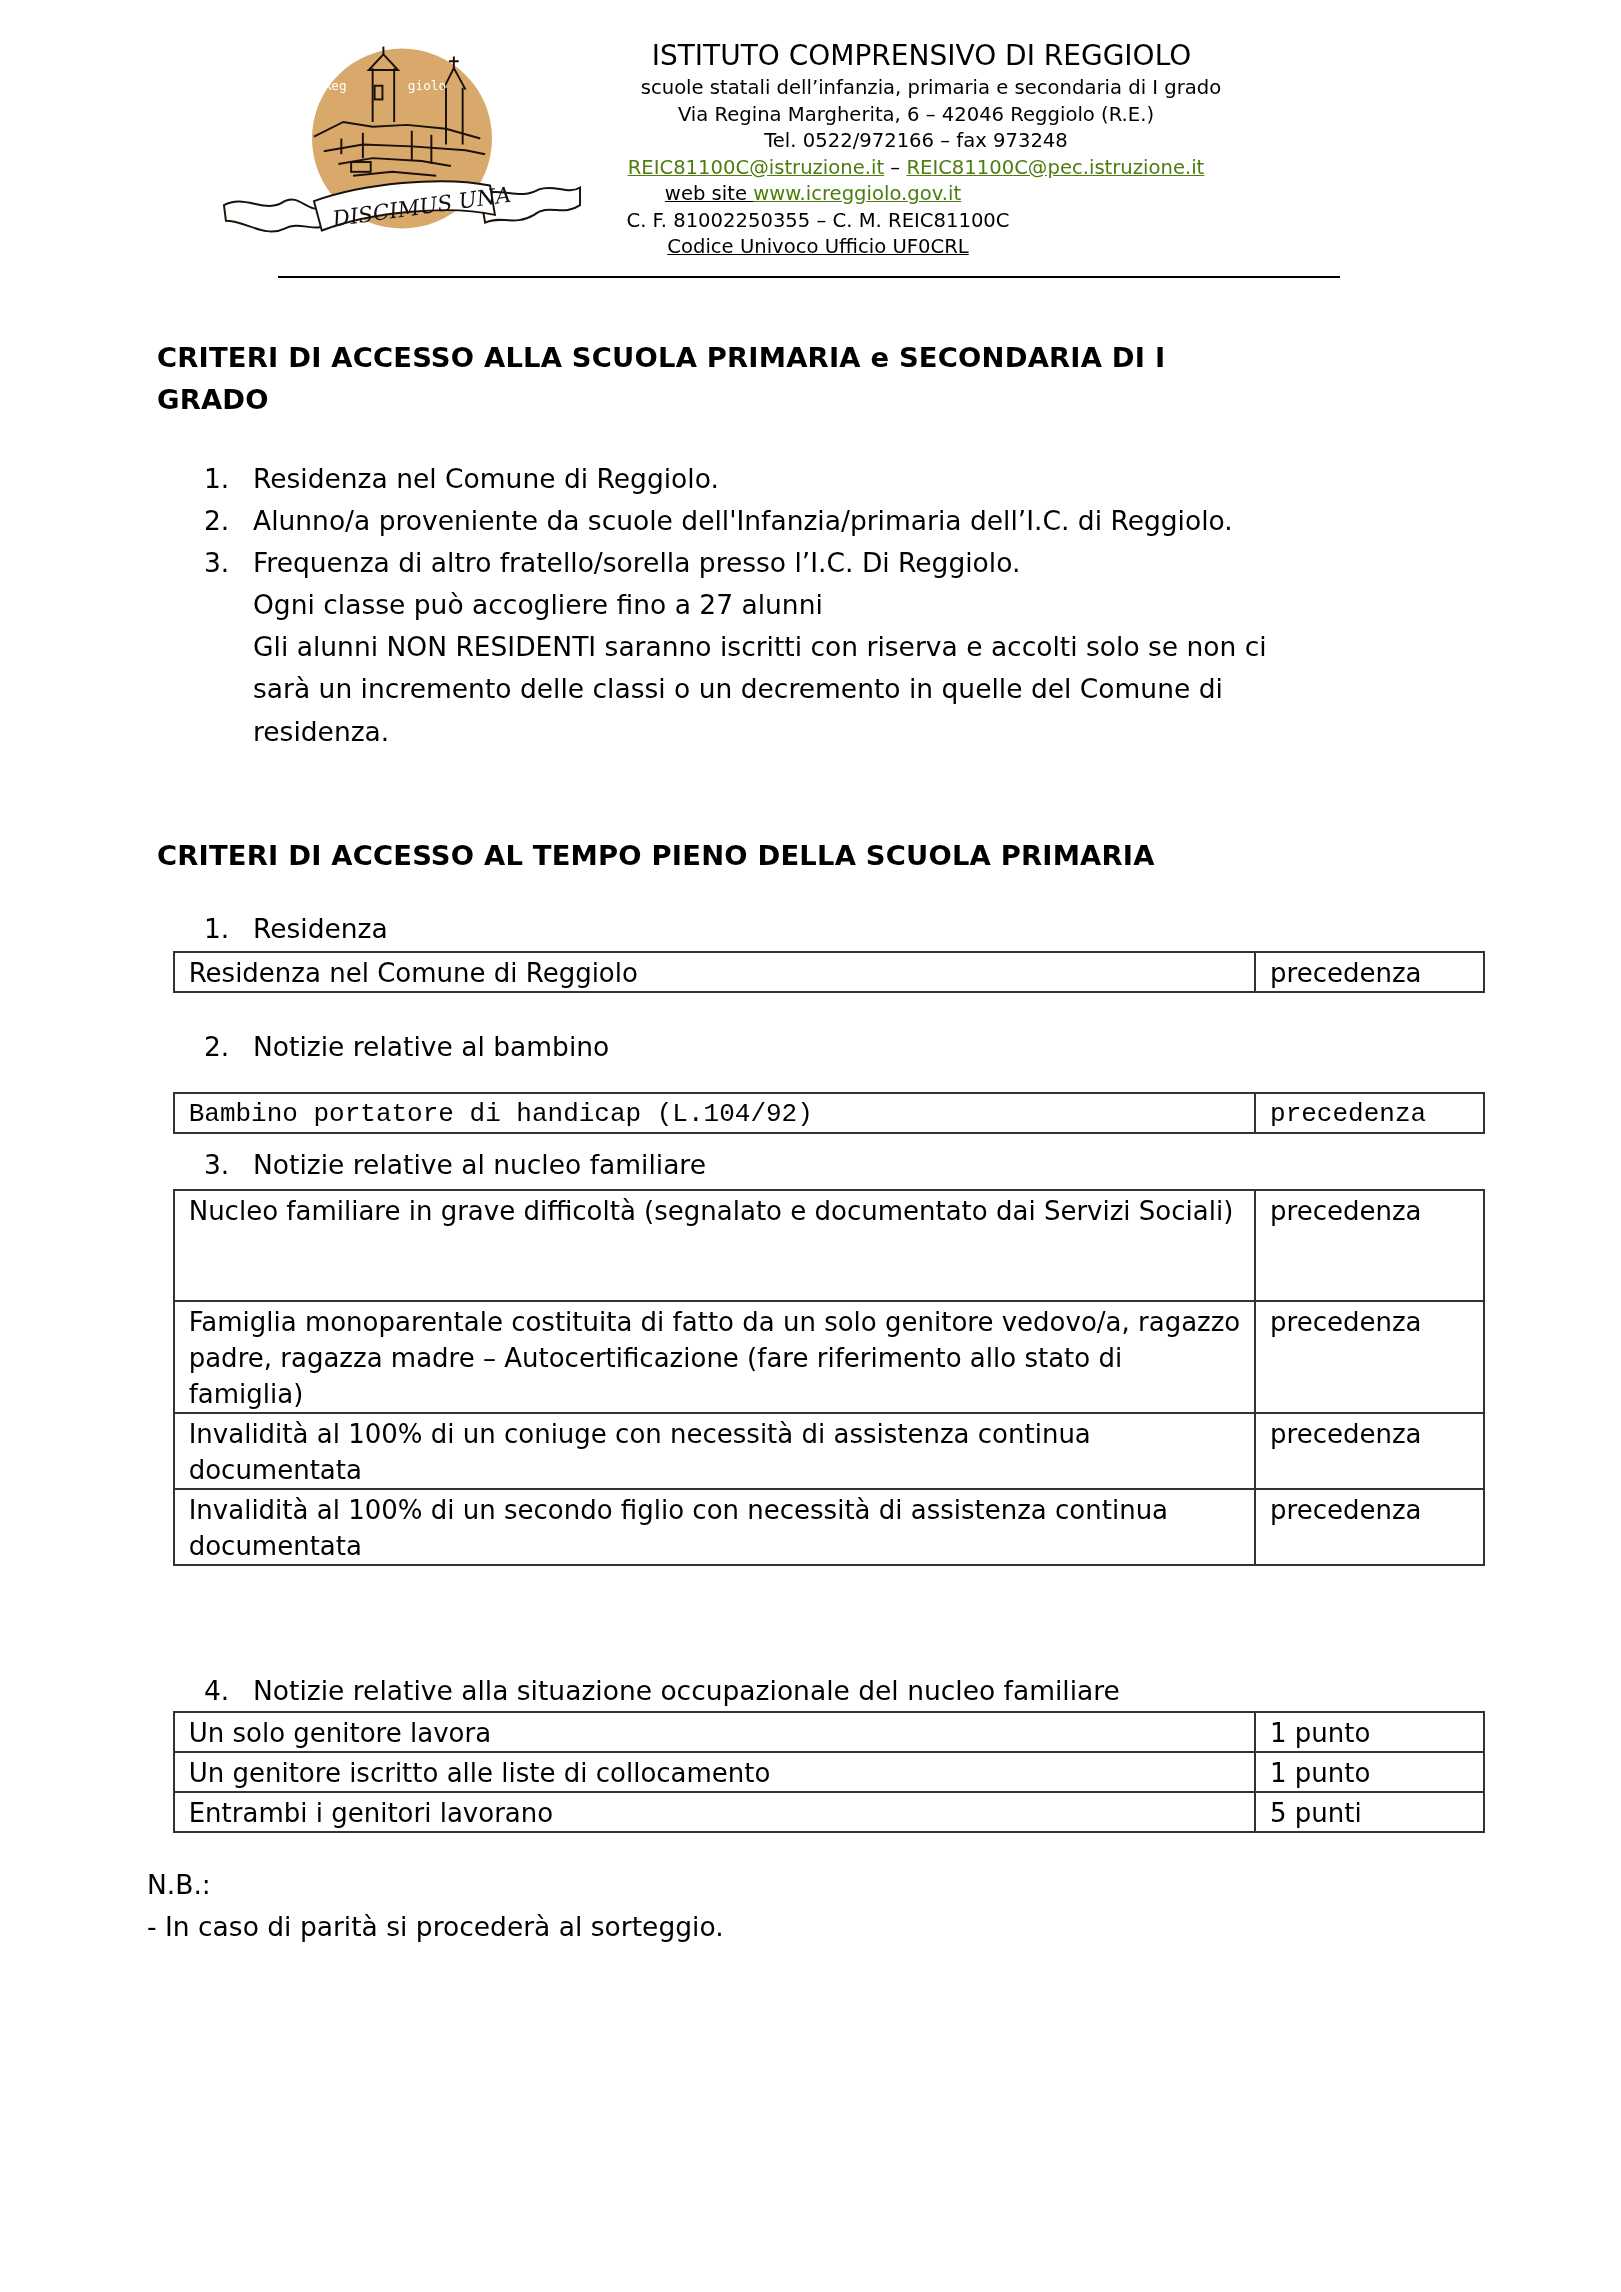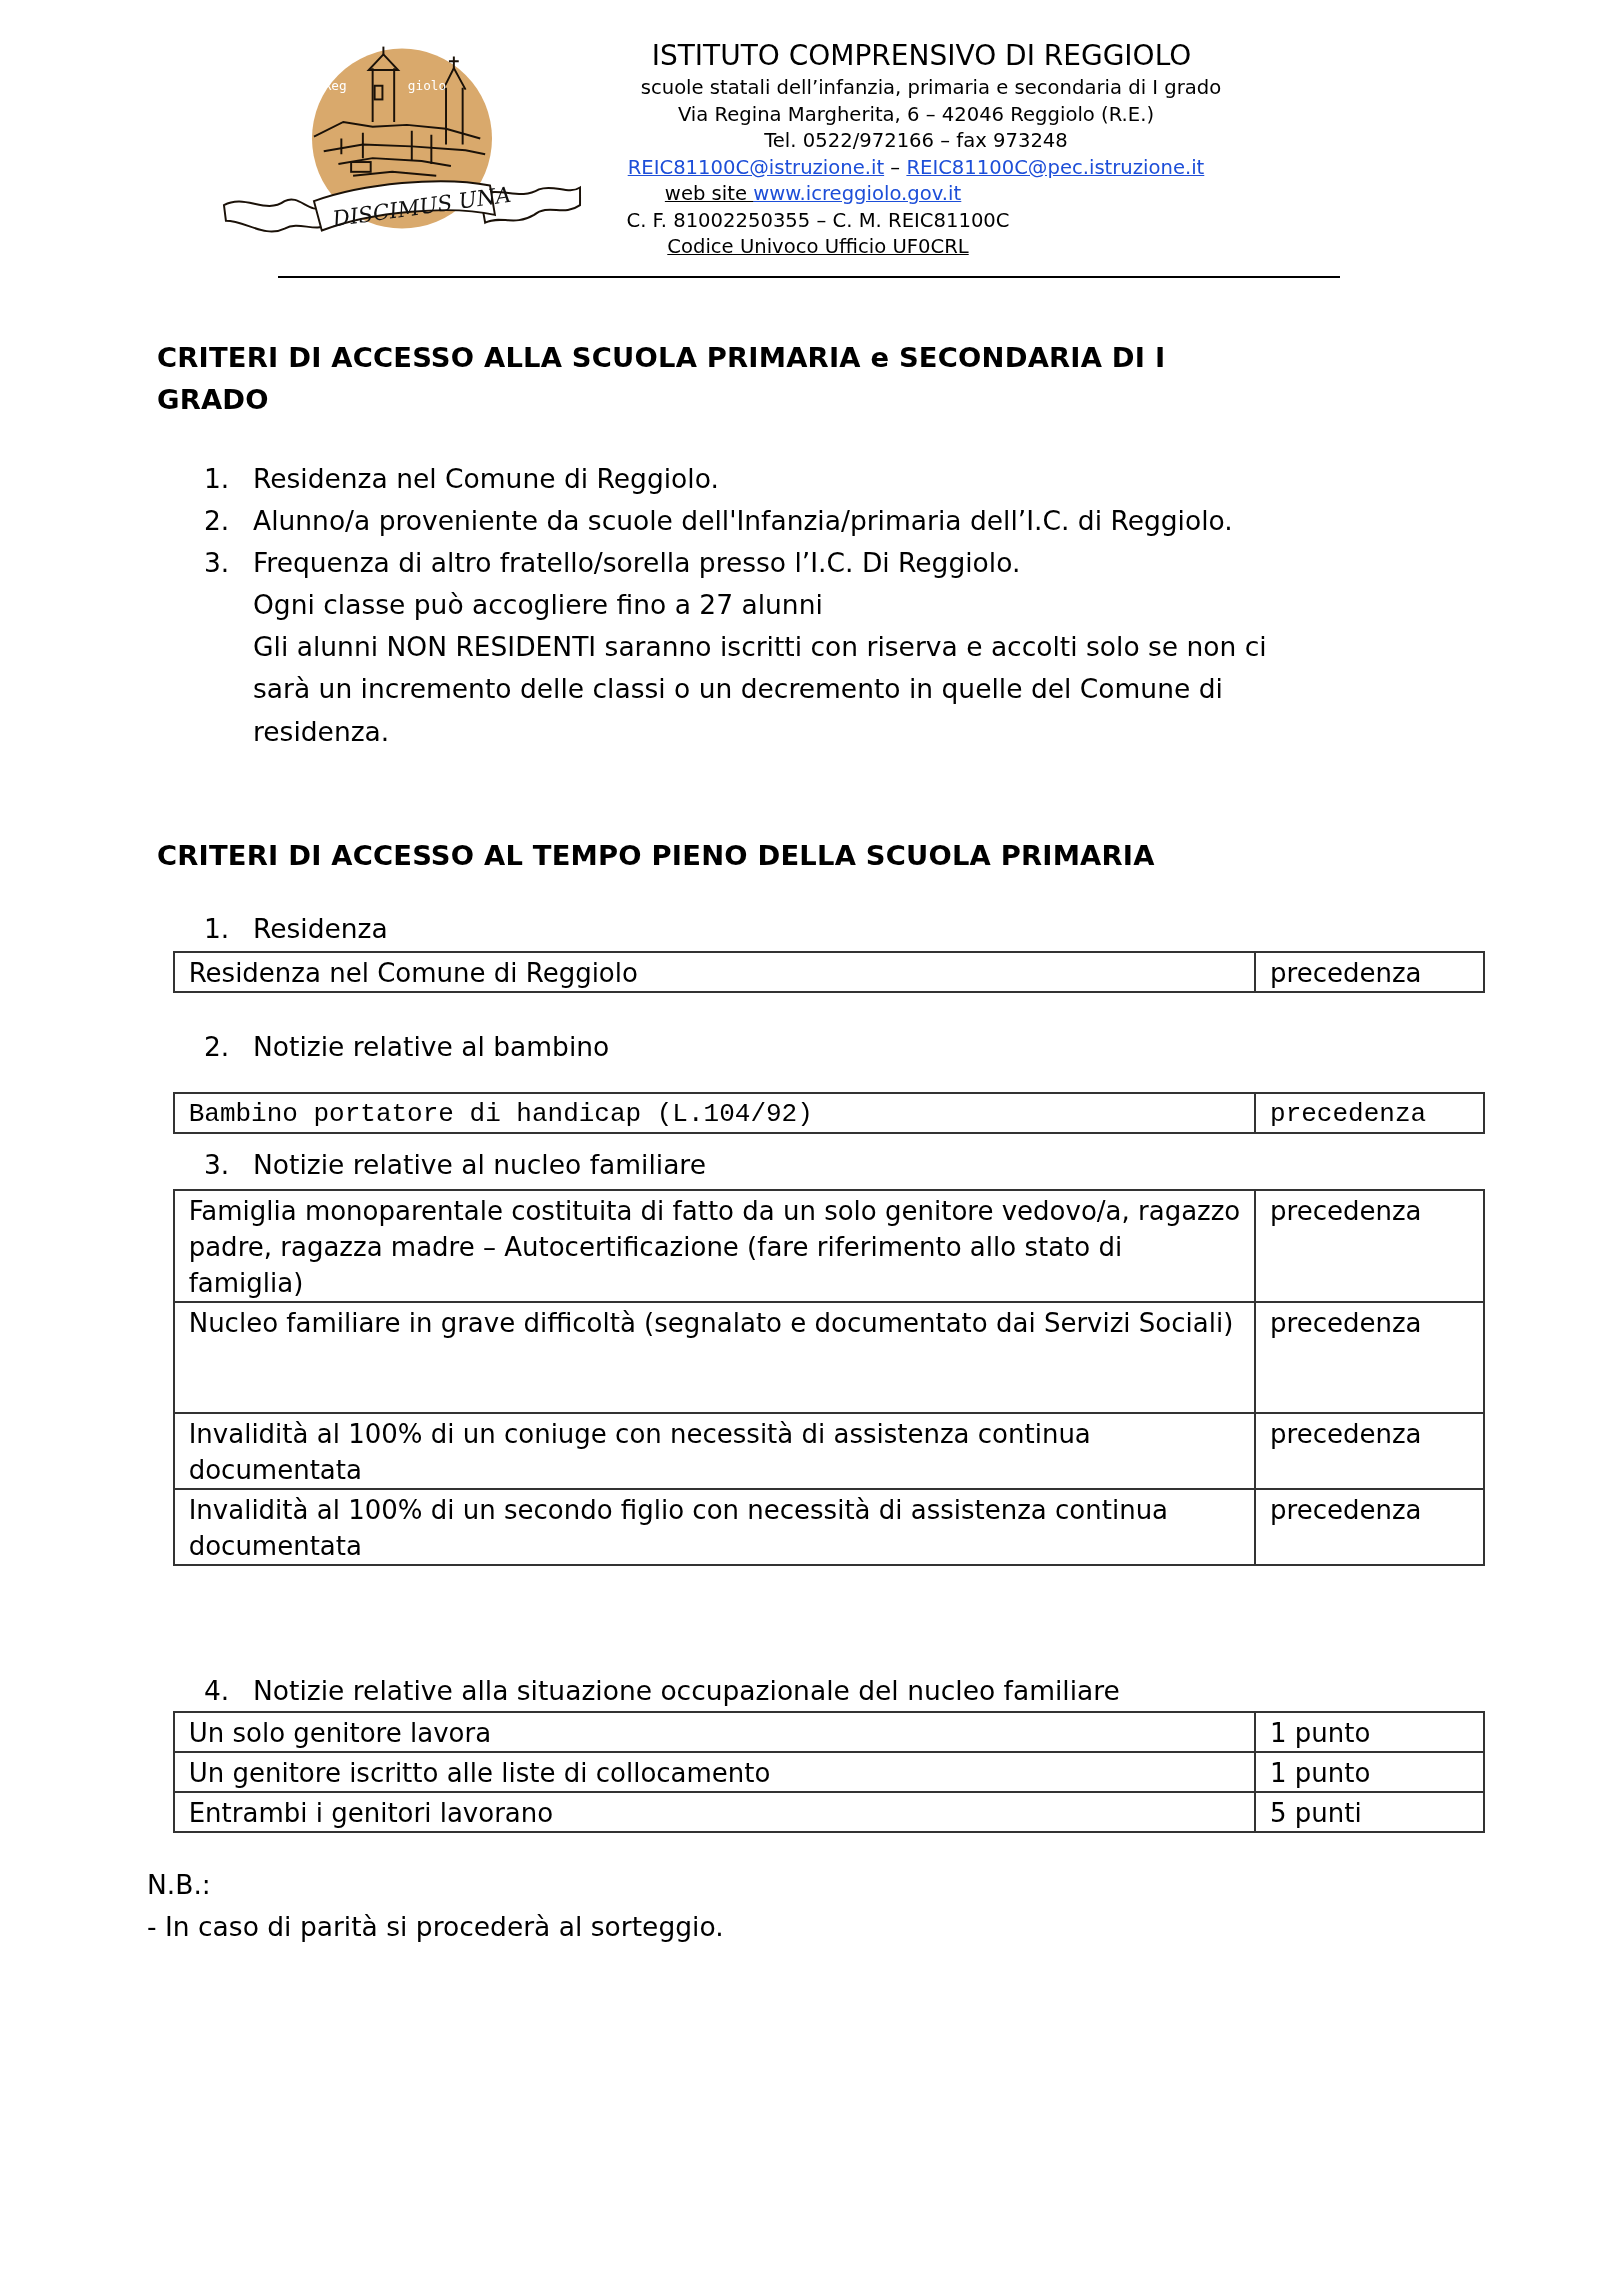--- a/index.html
+++ b/index.html
@@ -4,21 +4,21 @@
 <style>
   html, body { margin:0; padding:0; background:#ffffff; }
   body { width:1621px; height:2293px; position:relative; overflow:hidden;
          font-family:"DejaVu Sans", sans-serif; color:#000; }
   
   .logo { position:absolute; left:216px; top:29px; width:372px; height:225px; }
   .hdr { position:absolute; left:549px; width:745px; text-align:center; white-space:nowrap;
          font-family:"DejaVu Sans", sans-serif; }
   .hdr-title { top:39px; font-size:28px; letter-spacing:0px; }
   .hdr-line { font-size:19.6px; }
-  .hdr a, .link { color:#1d4ed8; text-decoration:underline; }
+  .hdr a, .link { color:#4d7c0f; text-decoration:underline; }
   .rule { position:absolute; left:278px; top:276px; width:1062px; height:2px; background:#000; }
   
   .h { position:absolute; left:157px; font-weight:bold; font-size:27.4px; white-space:nowrap; letter-spacing:0.2px; }
   .li { position:absolute; font-size:26.5px; white-space:nowrap; }
   .num { left:204px; }
   .txt { left:253px; }
   table.crit { position:absolute; left:173px; width:1308px; border-collapse:collapse;
                font-size:26px; table-layout:fixed; }
   table.crit td { border:2px solid #333; vertical-align:top; padding:2px 13.7px 0 13.7px;
                   line-height:36px; }
@@ -107,26 +107,26 @@
     <td class="c1">Bambino portatore di handicap (L.104/92)</td>
     <td class="c2">precedenza</td>
   </tr>
 </tbody>
   </table>
 
 <div class="li num" style="top:1149px;">3.</div>
 <div class="li txt" style="top:1149px;">Notizie relative al nucleo familiare</div>
 <table class="crit" style="top:1189px;">
   <tbody>
-      <tr style="height:112px;">
-    <td class="c1">Famiglia monoparentale costituita di fatto da un solo genitore vedovo/a, ragazzo padre, ragazza madre – Autocertificazione (fare riferimento allo stato di famiglia)</td>
+      <tr style="height:111px;">
+    <td class="c1">Nucleo familiare in grave difficoltà (segnalato e documentato dai Servizi Sociali)</td>
     <td class="c2">precedenza</td>
   </tr>
-  <tr style="height:111px;">
-    <td class="c1">Nucleo familiare in grave difficoltà (segnalato e documentato dai Servizi Sociali)</td>
+  <tr style="height:112px;">
+    <td class="c1">Famiglia monoparentale costituita di fatto da un solo genitore vedovo/a, ragazzo padre, ragazza madre – Autocertificazione (fare riferimento allo stato di famiglia)</td>
     <td class="c2">precedenza</td>
   </tr>
   <tr style="height:74px;">
     <td class="c1">Invalidità al 100% di un coniuge con necessità di assistenza continua documentata</td>
     <td class="c2">precedenza</td>
   </tr>
   <tr style="height:74px;">
     <td class="c1">Invalidità al 100% di un secondo figlio con necessità di assistenza continua documentata</td>
     <td class="c2">precedenza</td>
   </tr>

